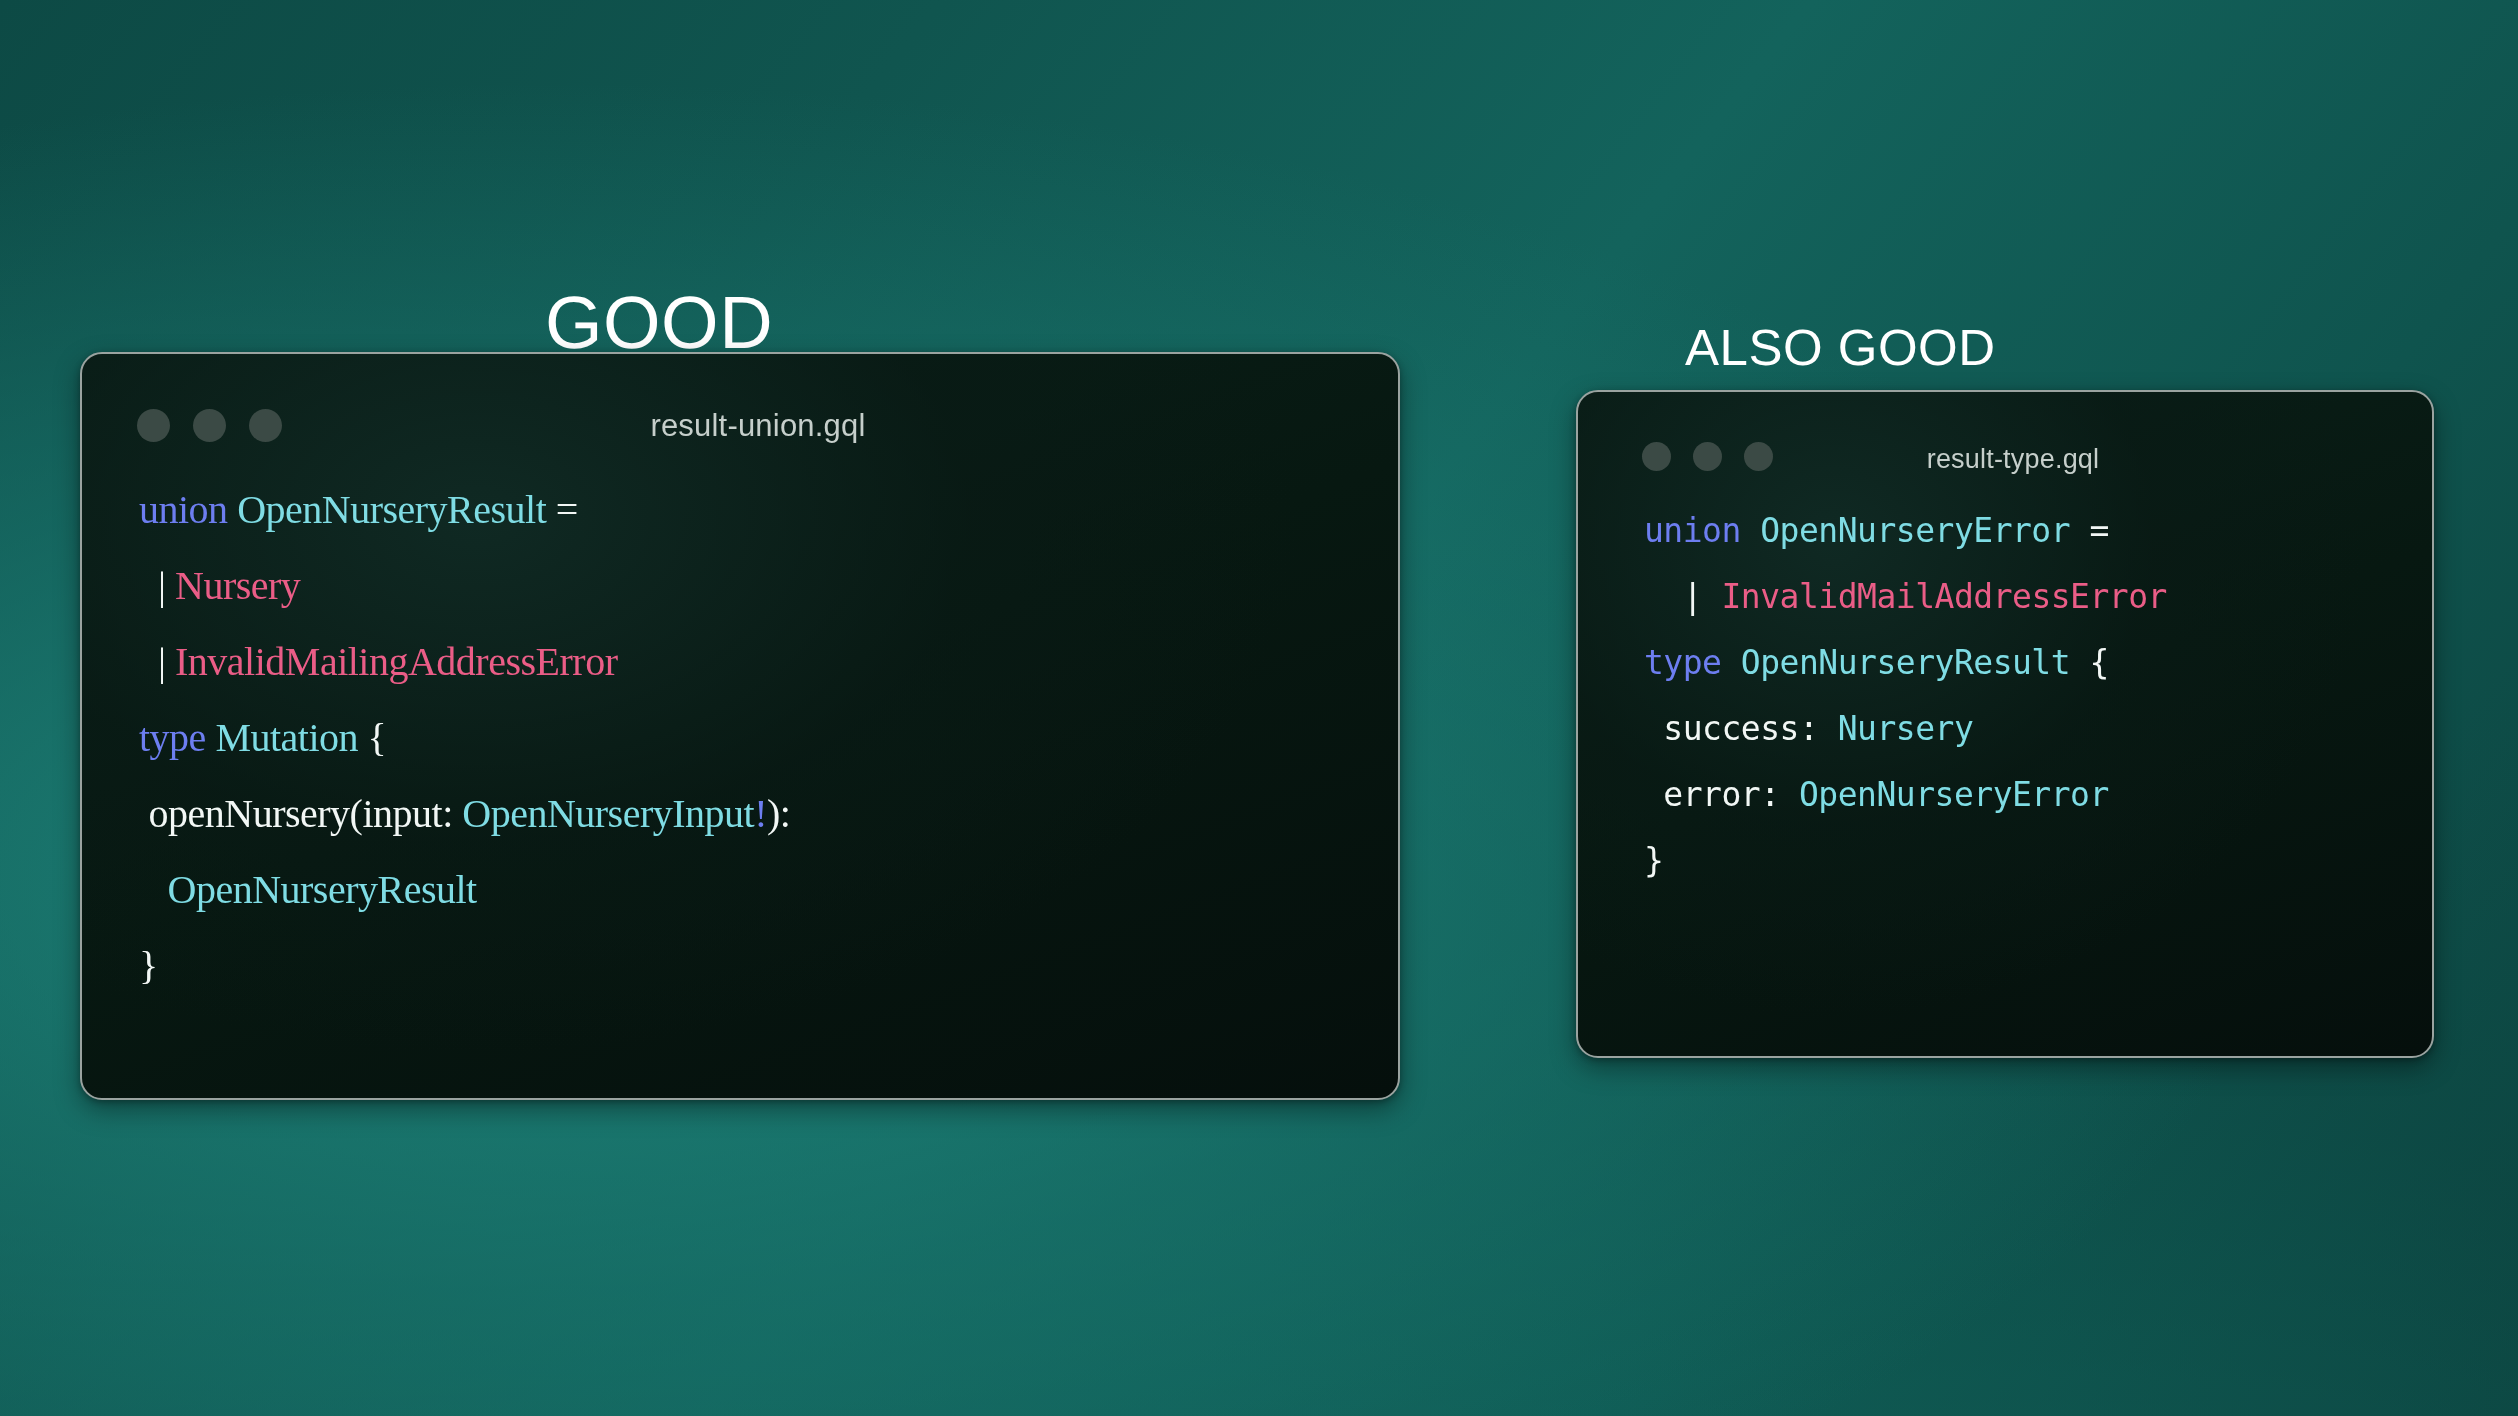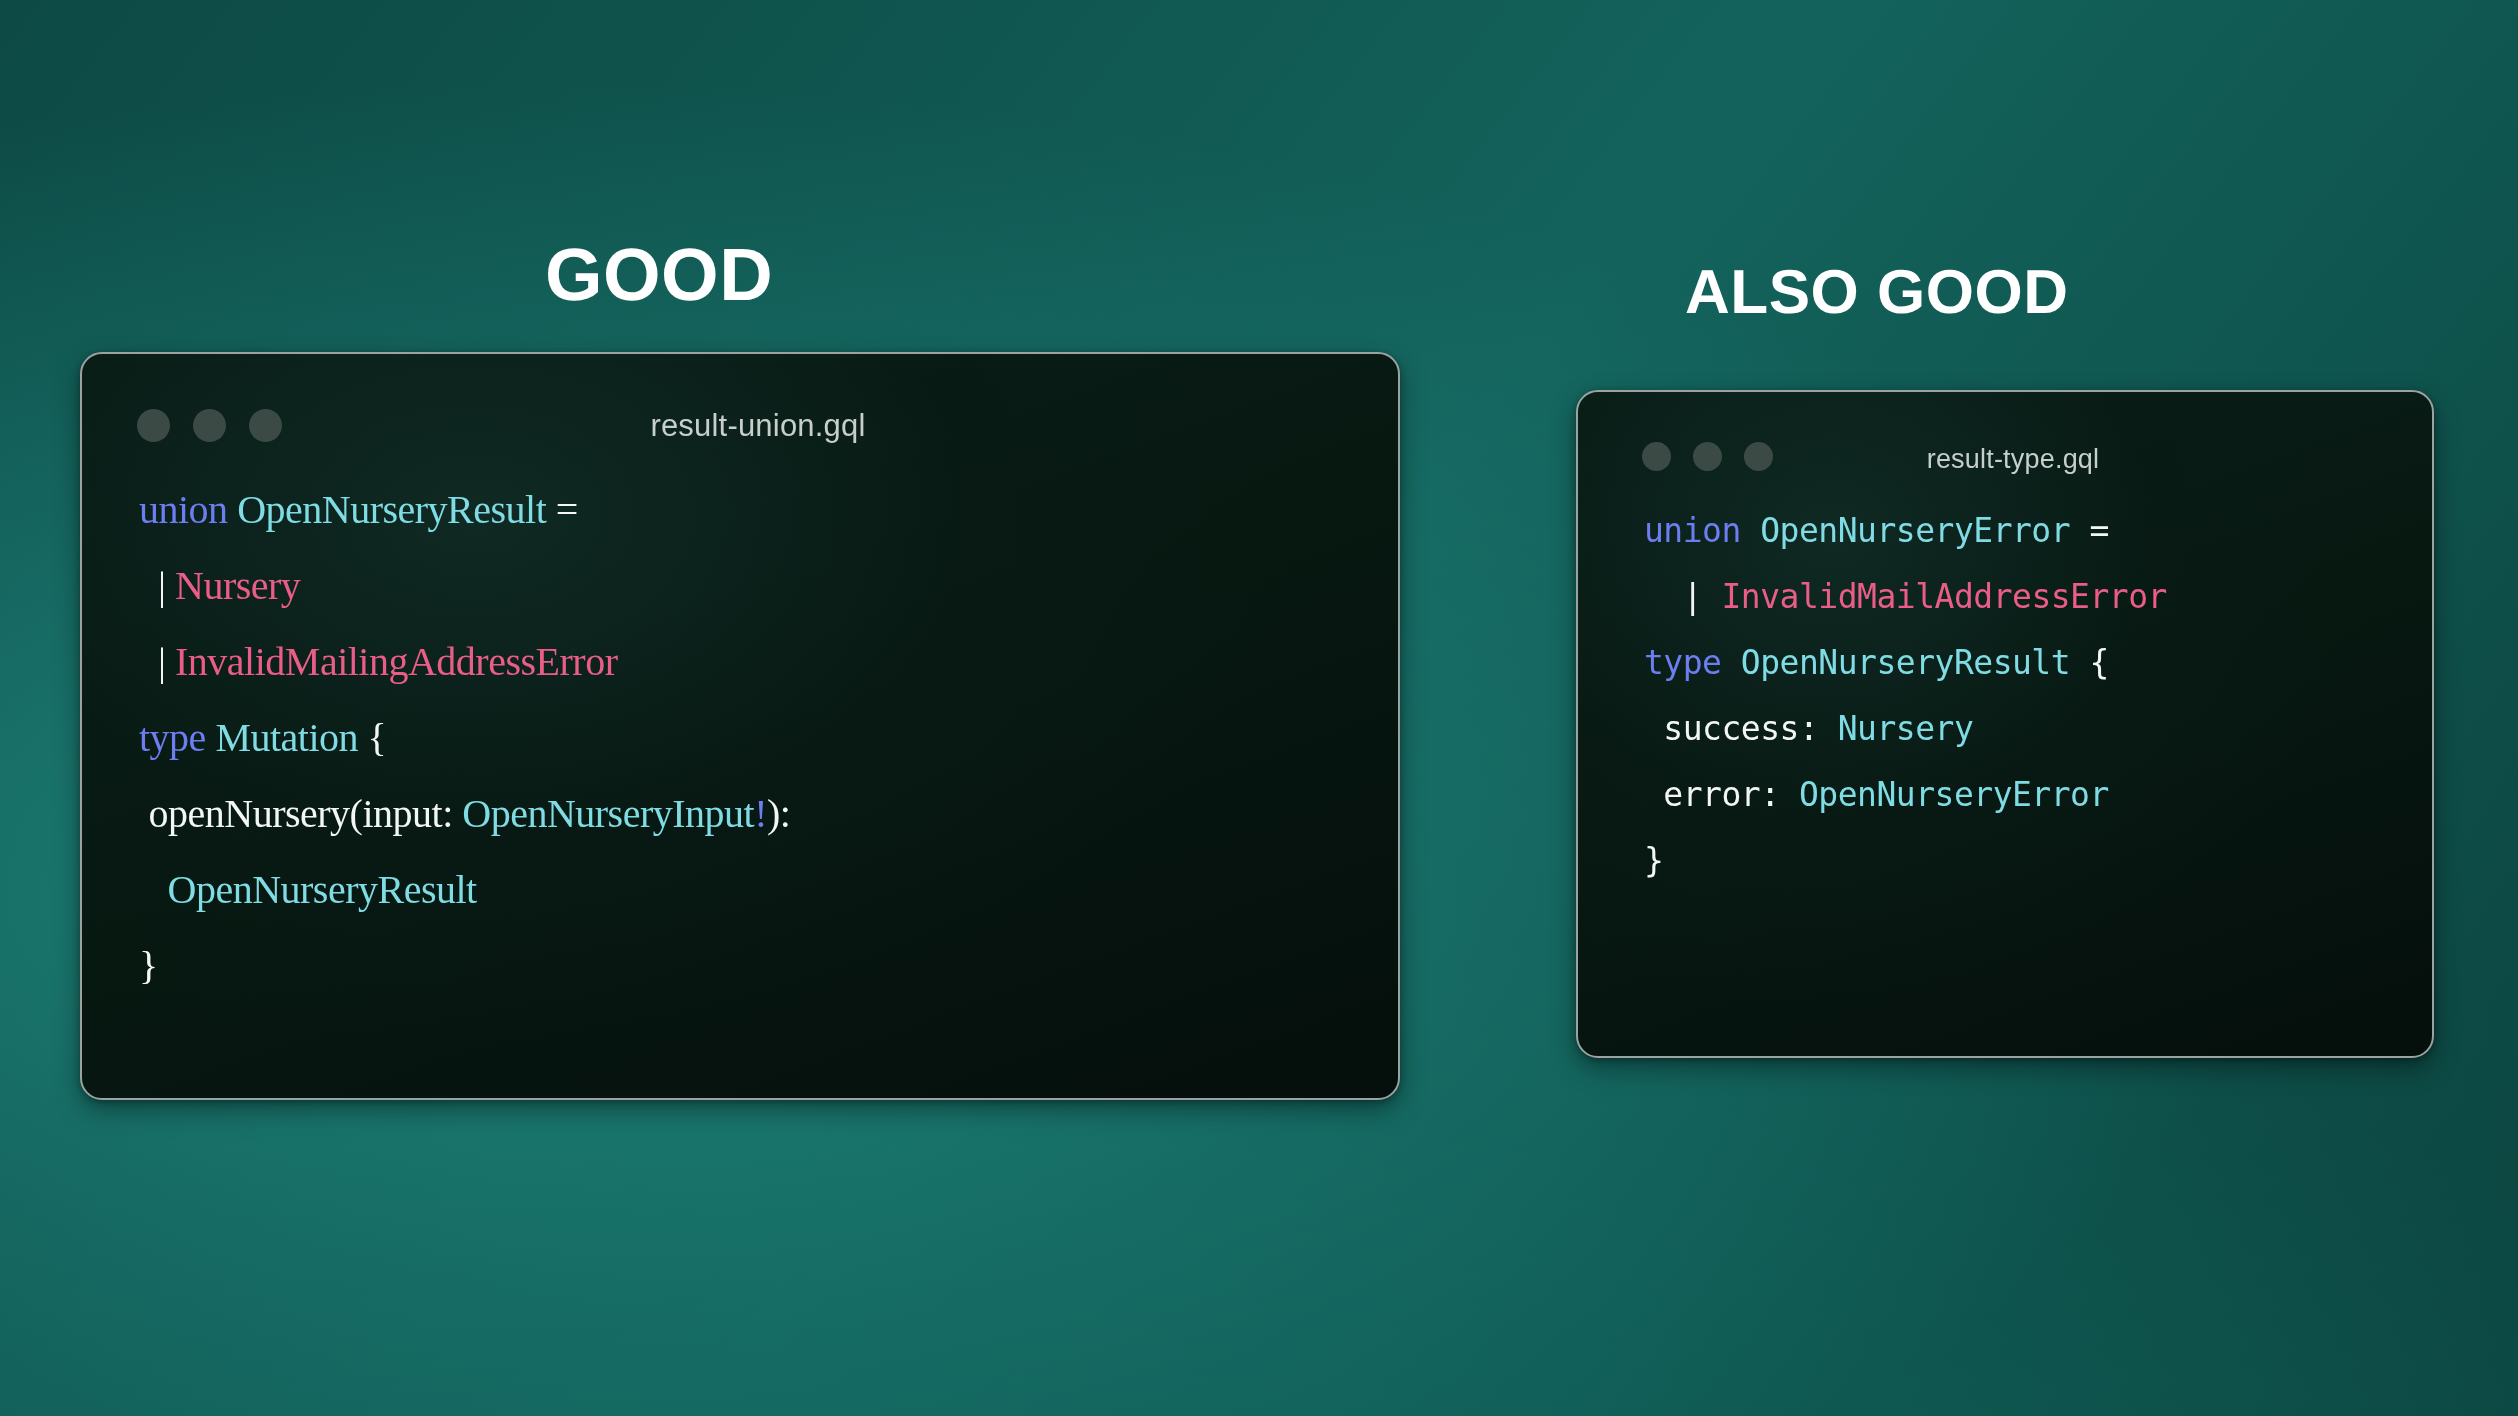--- a/index.html
+++ b/index.html
@@ -20,35 +20,36 @@
     background-image:
       radial-gradient(ellipse 95% 78% at 22% 62%, rgba(30,132,122,0.95) 0%, rgba(26,120,112,0.55) 38%, rgba(18,92,86,0.0) 72%),
       radial-gradient(ellipse 120% 95% at 50% 118%, rgba(16,100,92,0.85) 0%, rgba(13,80,74,0.25) 55%, rgba(10,60,56,0.0) 85%),
       linear-gradient(128deg, #0d4a45 0%, #10554f 26%, #13635c 50%, #0f544e 74%, #0c413d 100%);
   }
 
   
   .heading {
     position: absolute;
     color: #ffffff;
-    font-weight: 700;
+    font-weight: 400;
     letter-spacing: 0.5px;
     white-space: nowrap;
     line-height: 1;
     text-rendering: geometricPrecision;
+    margin-top: 48px;
   }
   #heading-good {
     left: 545px;
     top: 238px;
     font-size: 74px;
   }
   #heading-also-good {
     left: 1685px;
-    top: 262px;
-    font-size: 62px;
+    top: 274px;
+    font-size: 51px;
   }
 
   
   .window {
     position: absolute;
     border-radius: 22px;
     border: 2px solid #9aa3a0;
     background-color: #071612;
     background-image:
       radial-gradient(ellipse 78% 90% at 30% 22%, rgba(16,42,36,0.95) 0%, rgba(9,26,21,0.6) 48%, rgba(5,17,14,0.0) 80%),

